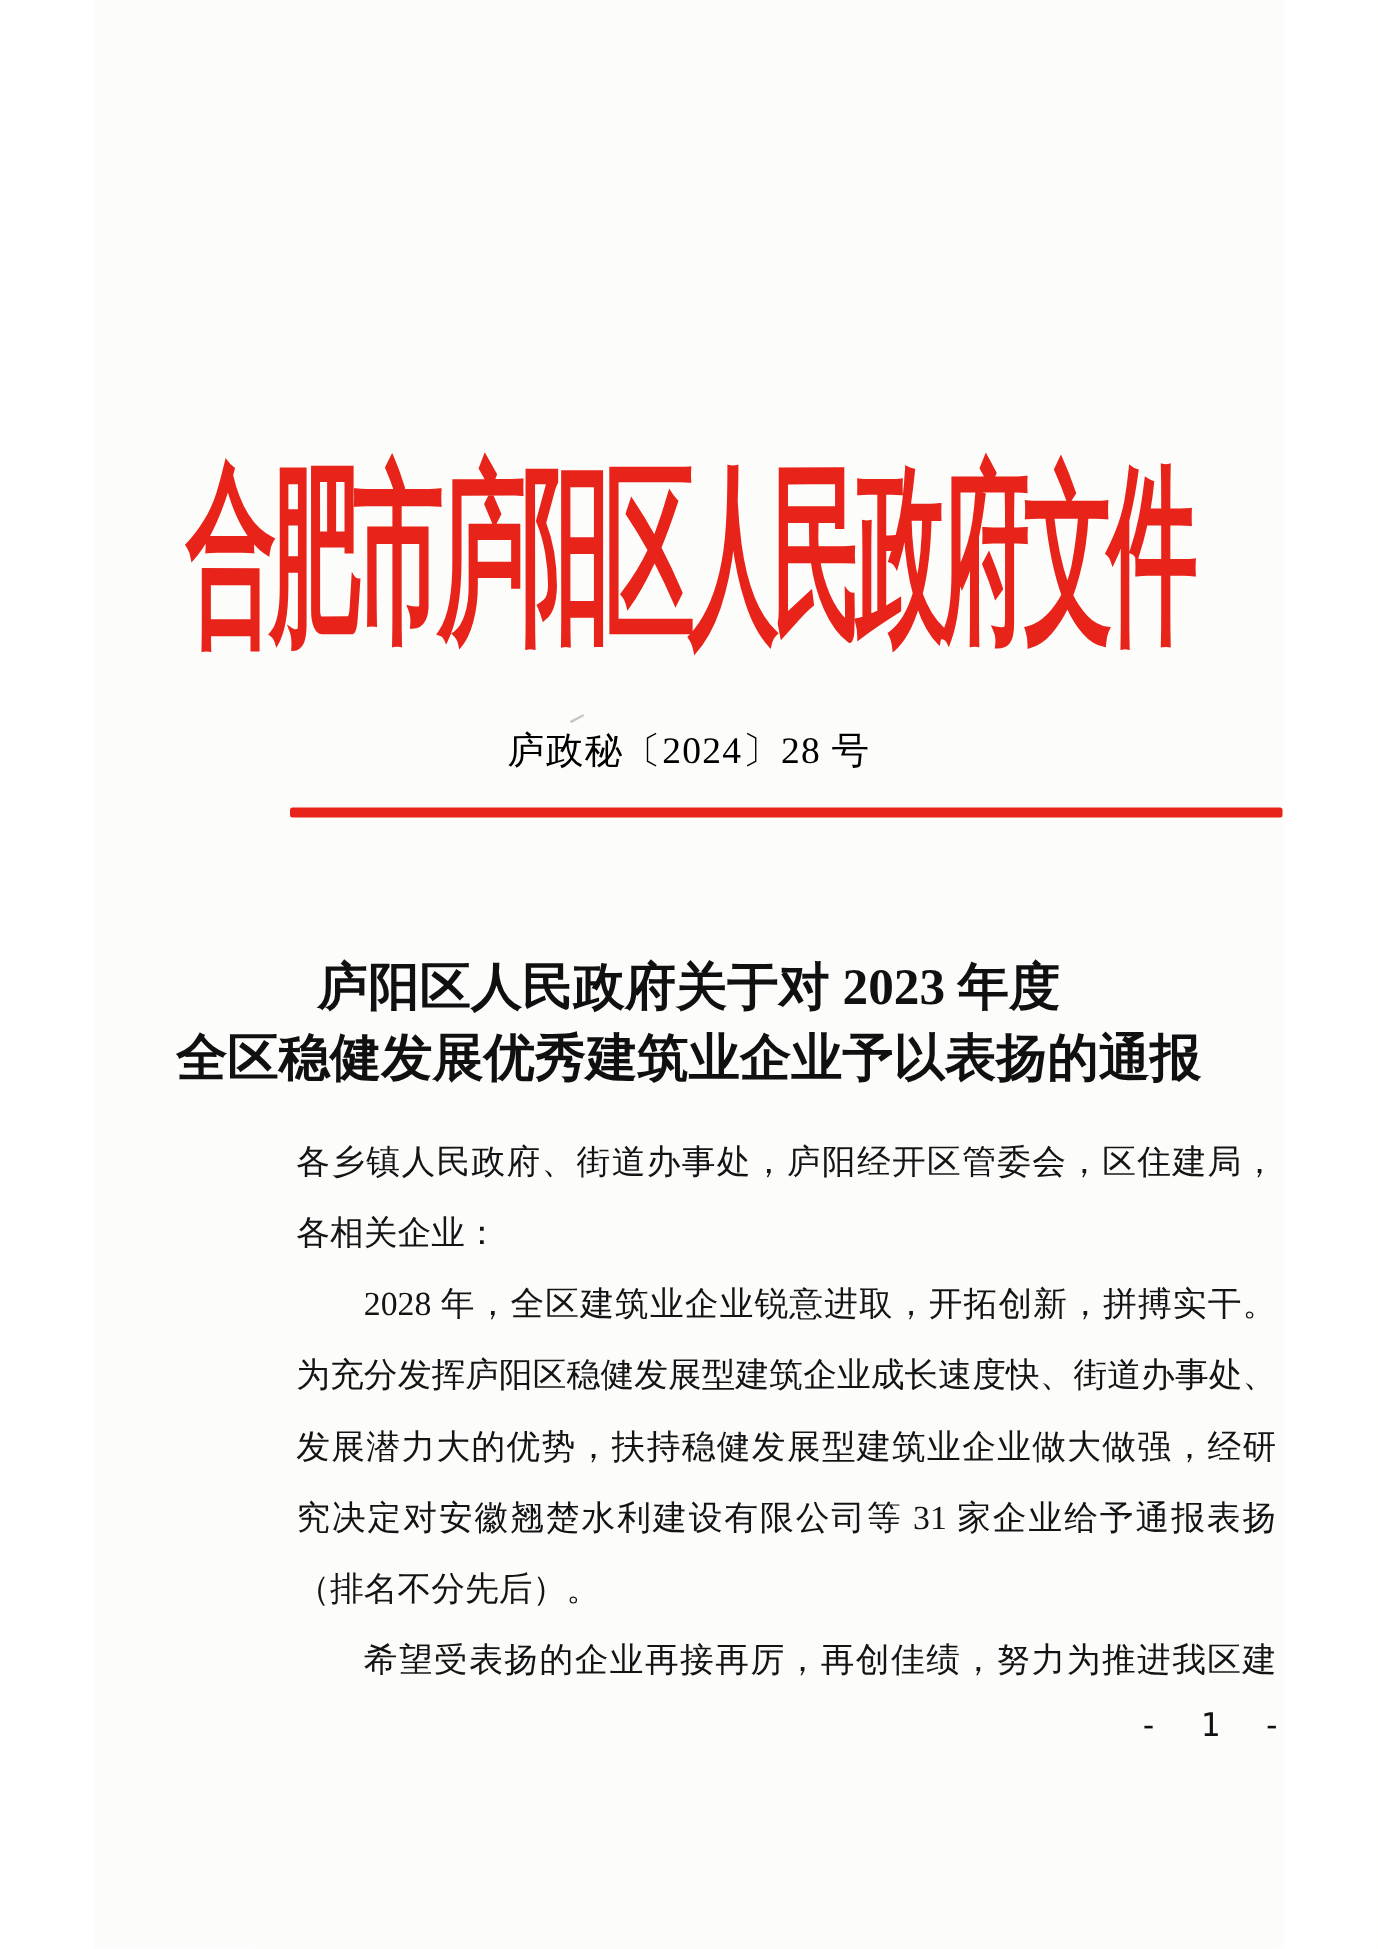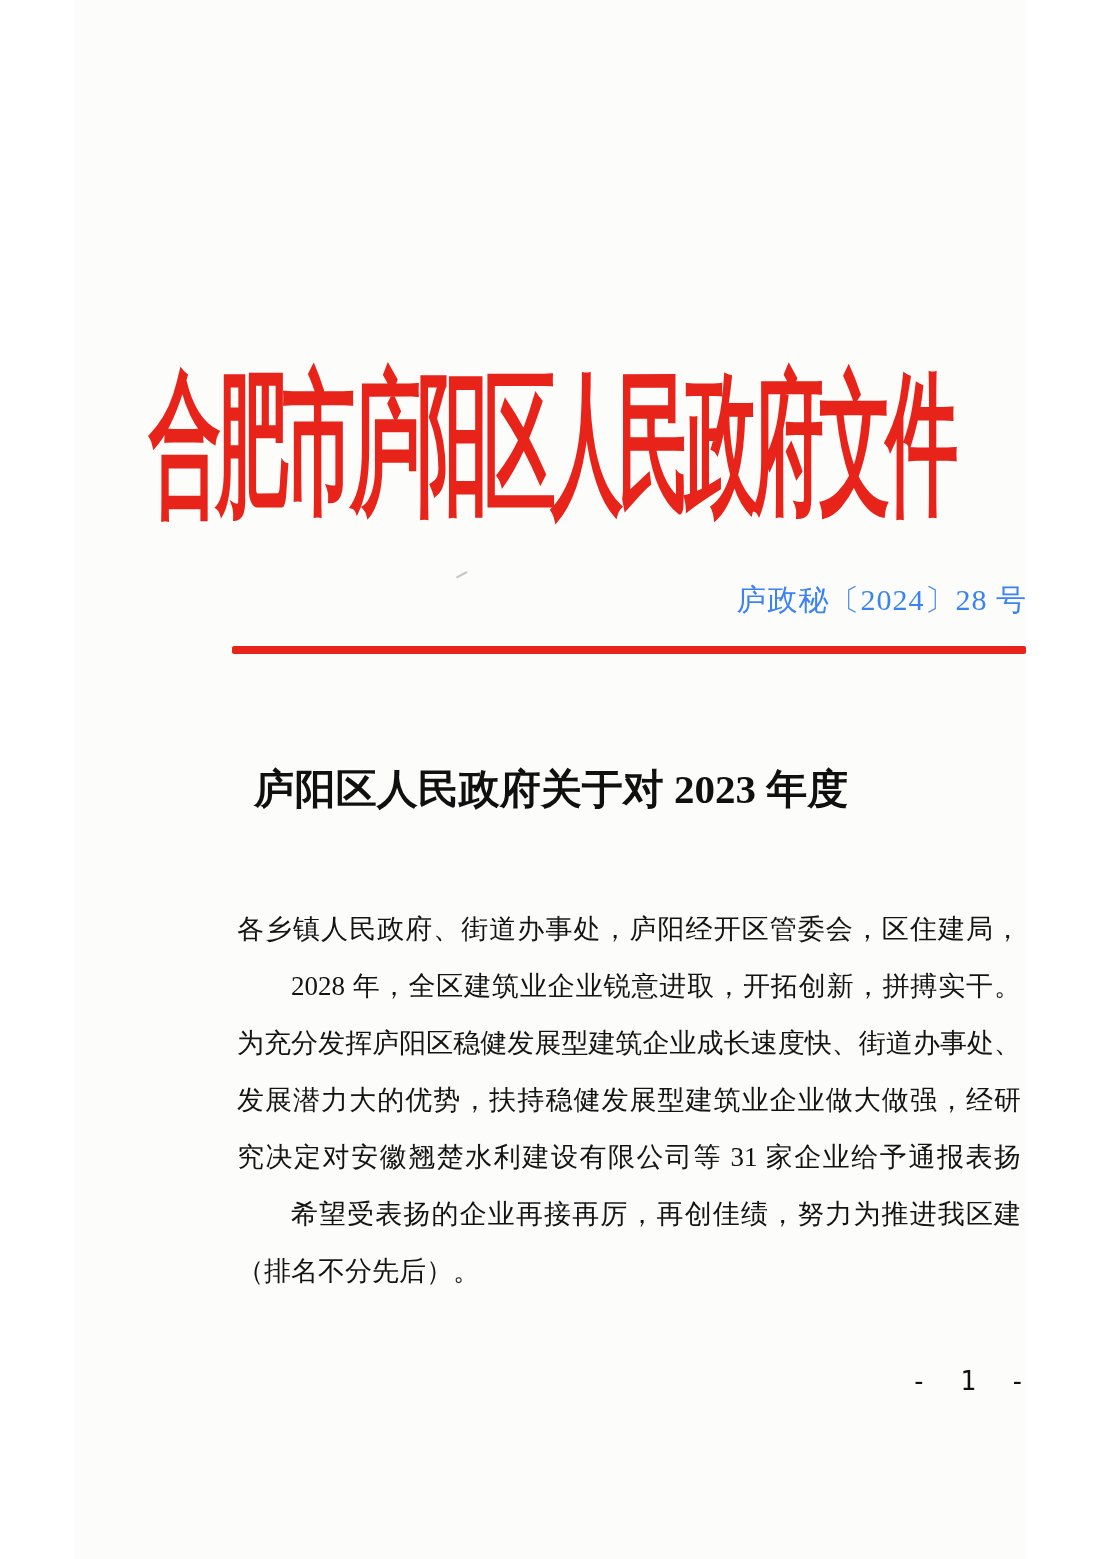--- a/index.html
+++ b/index.html
@@ -12,22 +12,22 @@
   .banner{
     position:absolute;top:342px;left:0;right:0;text-align:center;
     font-weight:700;color:var(--red);font-size:72px;letter-spacing:-5px;
     transform:scaleY(2.15);transform-origin:50% 0;white-space:nowrap;
   }
   .stray-mark{
     position:absolute;top:571px;left:380px;width:12px;height:3px;
     border-bottom:2px solid #9a9a9a;transform:rotate(-28deg);opacity:.55;
   }
   .docnum{
-    position:absolute;top:580px;left:0;right:0;text-align:right;
-    font-size:30px;letter-spacing:1px;color:#3b82f6;white-space:nowrap;
+    position:absolute;top:580px;left:0;right:0;text-align:center;
+    font-size:30px;letter-spacing:1px;color:#000000;white-space:nowrap;
   }
   .redline{
     position:absolute;top:646px;left:157px;width:794px;height:8px;
     background:var(--red);border-radius:2px;
   }
   .title{
     position:absolute;top:733px;left:0;right:0;text-align:center;
     font-size:41px;font-weight:700;line-height:57px;color:#101010;
     white-space:nowrap;
     margin-top:28px;
@@ -53,27 +53,29 @@
   <div class="banner">合肥市庐阳区人民政府文件</div>
 
   <div class="stray-mark"></div>
 
   <div class="docnum">庐政秘〔2024〕28 号</div>
 
   <div class="redline"></div>
 
   <div class="title">
     <div>庐阳区人民政府关于对 2023 年度</div>
+    <div>全区稳健发展优秀建筑业企业予以表扬的通报</div>
   </div>
 
   <div class="body-block">
     <div class="ln j">各乡镇人民政府、街道办事处，庐阳经开区管委会，区住建局，</div>
+    <div class="ln">各相关企业：</div>
     <div class="ln ind j">2028 年，全区建筑业企业锐意进取，开拓创新，拼搏实干。</div>
     <div class="ln j">为充分发挥庐阳区稳健发展型建筑企业成长速度快、街道办事处、</div>
     <div class="ln j">发展潜力大的优势，扶持稳健发展型建筑业企业做大做强，经研</div>
     <div class="ln j">究决定对安徽翘楚水利建设有限公司等 31 家企业给予通报表扬</div>
+    <div class="ln">（排名不分先后）。</div>
     <div class="ln ind j">希望受表扬的企业再接再厉，再创佳绩，努力为推进我区建</div>
-    <div class="ln">（排名不分先后）。</div>
   </div>
 
   <div class="pagenum">- 1 -</div>
 
 </div>
 
 </body></html>

